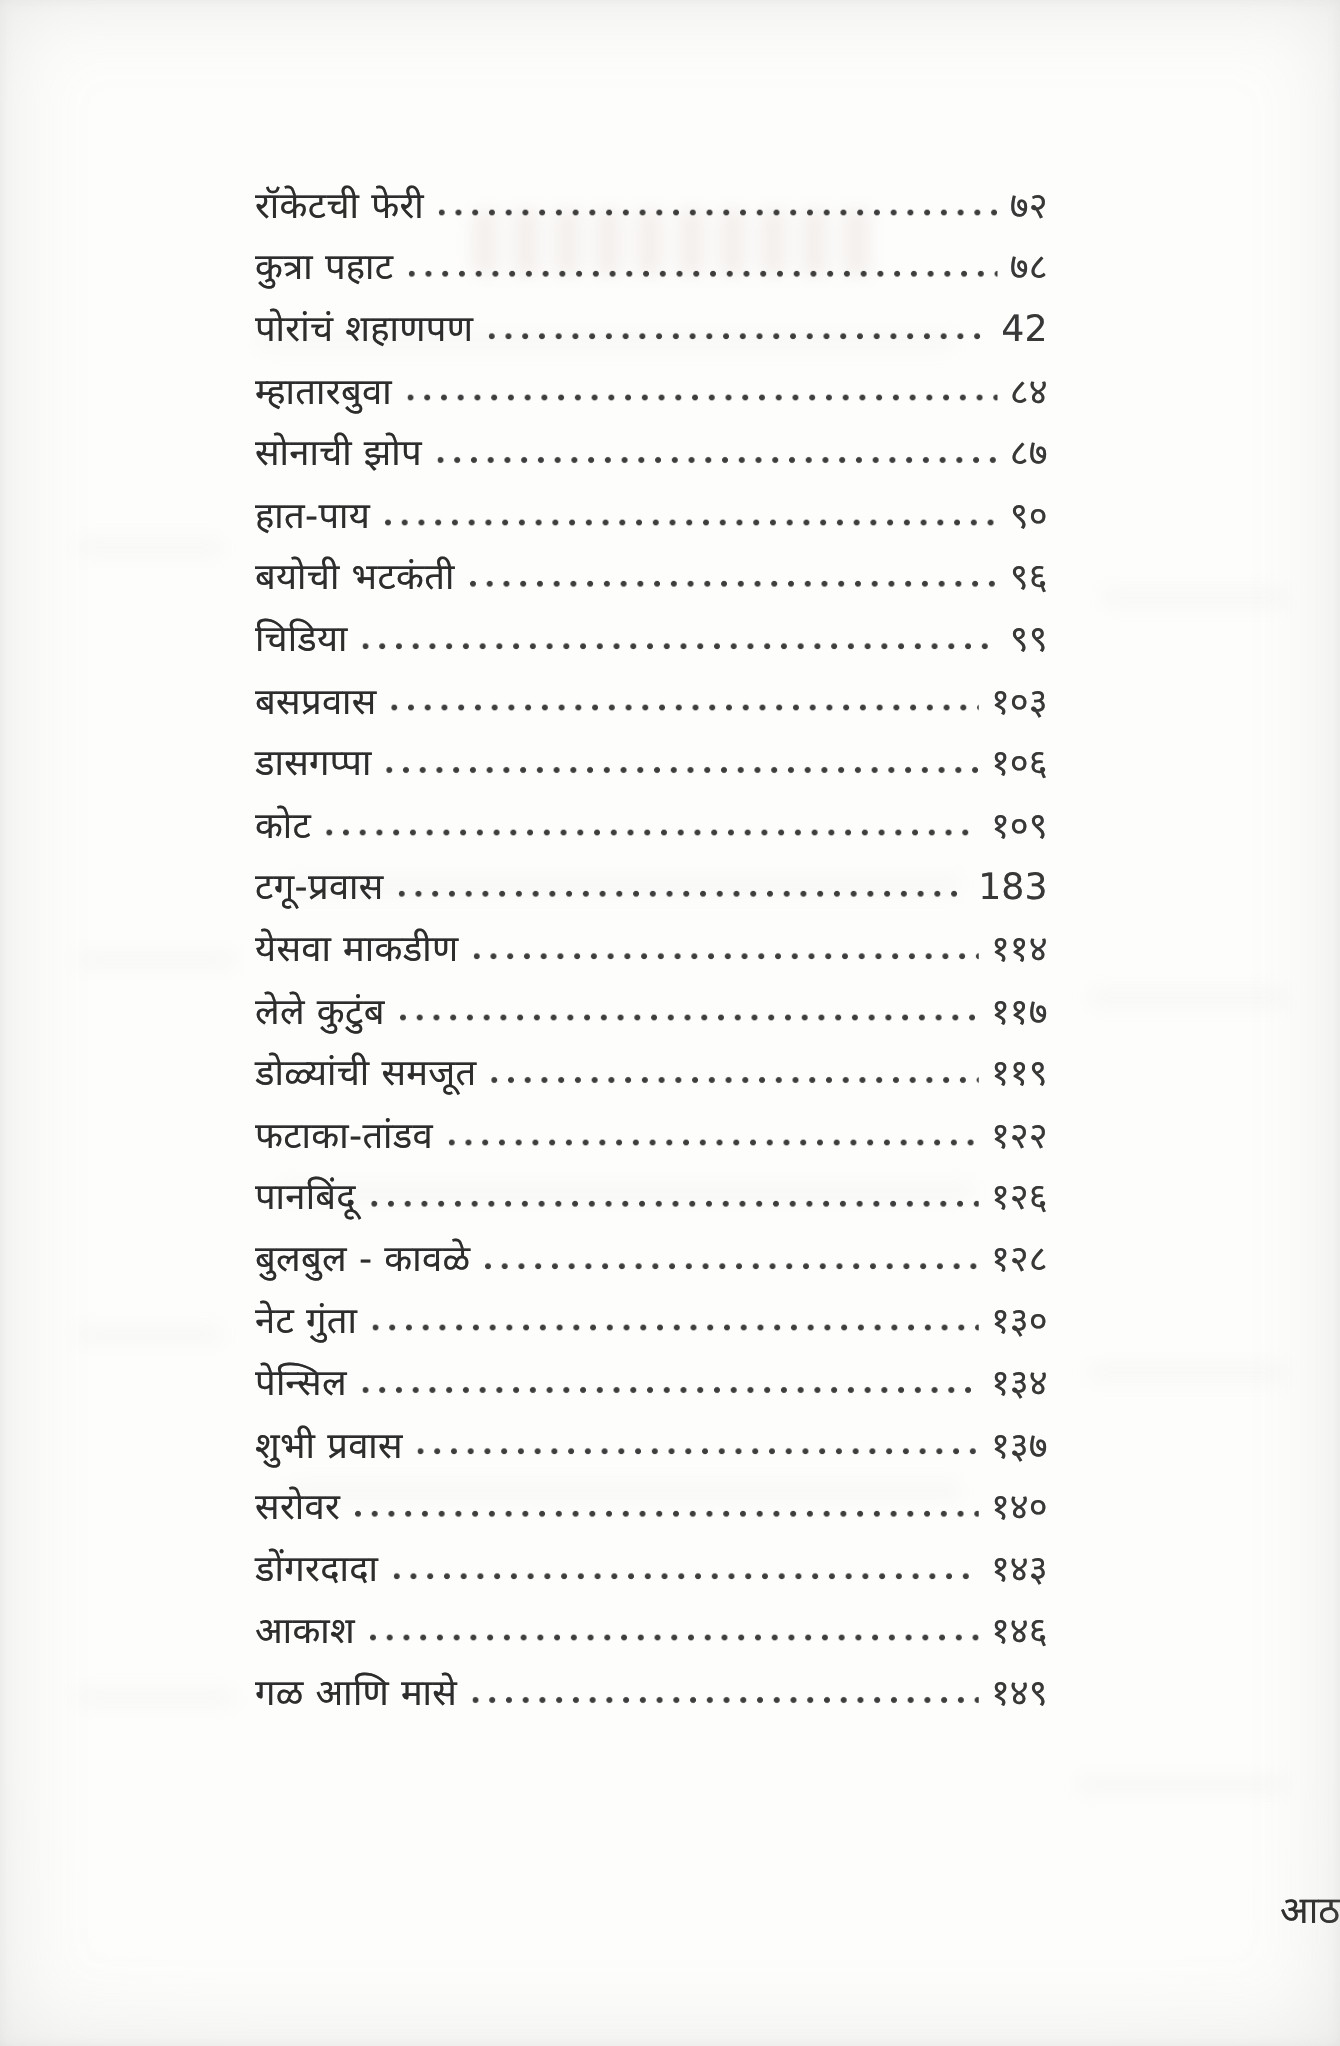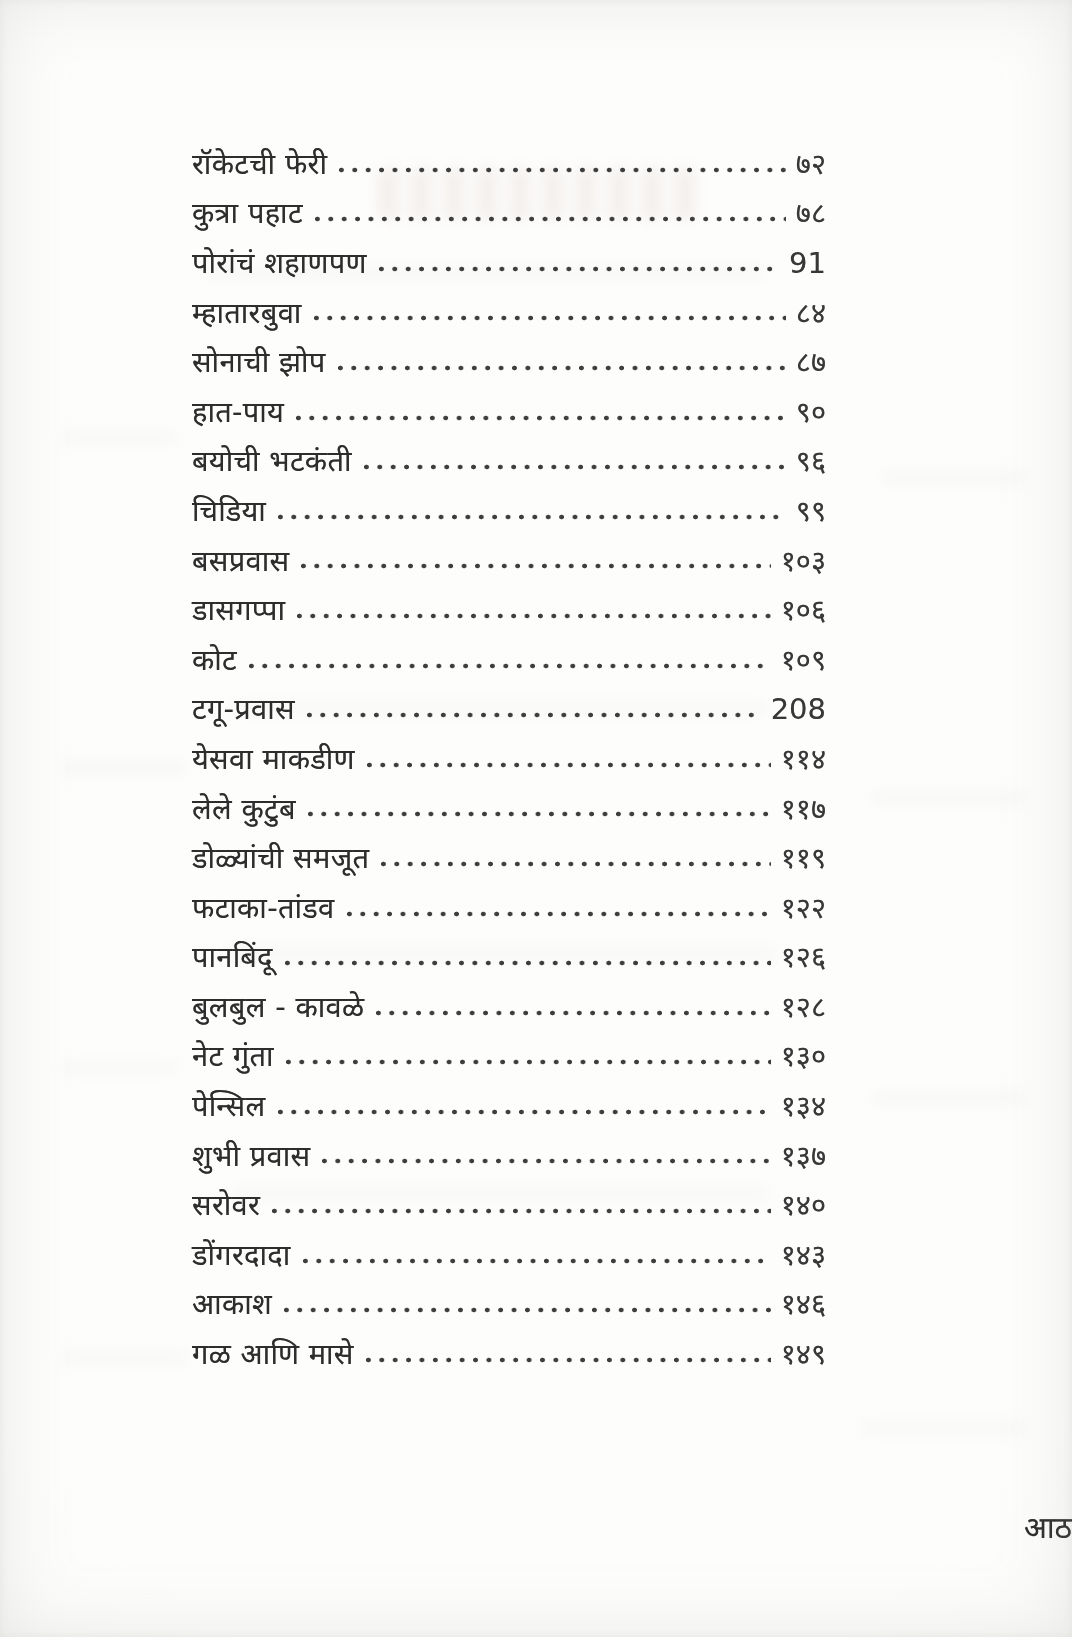--- a/index.html
+++ b/index.html
@@ -27,21 +27,21 @@
     inset: 0;
     box-shadow:
       inset 0 0 70px rgba(165,165,158,0.22),
       inset 0 0 10px rgba(150,150,145,0.12);
     pointer-events: none;
   }
 
   
   .toc {
     position: absolute;
-    left: 192px;
+    left: 204px;
     top: 132px;
     width: 634px;
   }
   .row {
     display: flex;
     align-items: flex-end;
     height: 49.6px;
   }
   .title {
     font-size: 29px;
@@ -130,21 +130,21 @@
 
   <div class="row">
     <span class="title">कुत्रा पहाट</span>
     <span class="leader"></span>
     <span class="pagenum">७८</span>
   </div>
 
   <div class="row">
     <span class="title">पोरांचं शहाणपण</span>
     <span class="leader"></span>
-    <span class="pagenum">91</span>
+    <span class="pagenum">42</span>
   </div>
 
   <div class="row">
     <span class="title">म्हातारबुवा</span>
     <span class="leader"></span>
     <span class="pagenum">८४</span>
   </div>
 
   <div class="row">
     <span class="title">सोनाची झोप</span>
@@ -185,21 +185,21 @@
 
   <div class="row">
     <span class="title">कोट</span>
     <span class="leader"></span>
     <span class="pagenum">१०९</span>
   </div>
 
   <div class="row">
     <span class="title">टगू-प्रवास</span>
     <span class="leader"></span>
-    <span class="pagenum">208</span>
+    <span class="pagenum">183</span>
   </div>
 
   <div class="row">
     <span class="title">येसवा माकडीण</span>
     <span class="leader"></span>
     <span class="pagenum">११४</span>
   </div>
 
   <div class="row">
     <span class="title">लेले कुटुंब</span>

